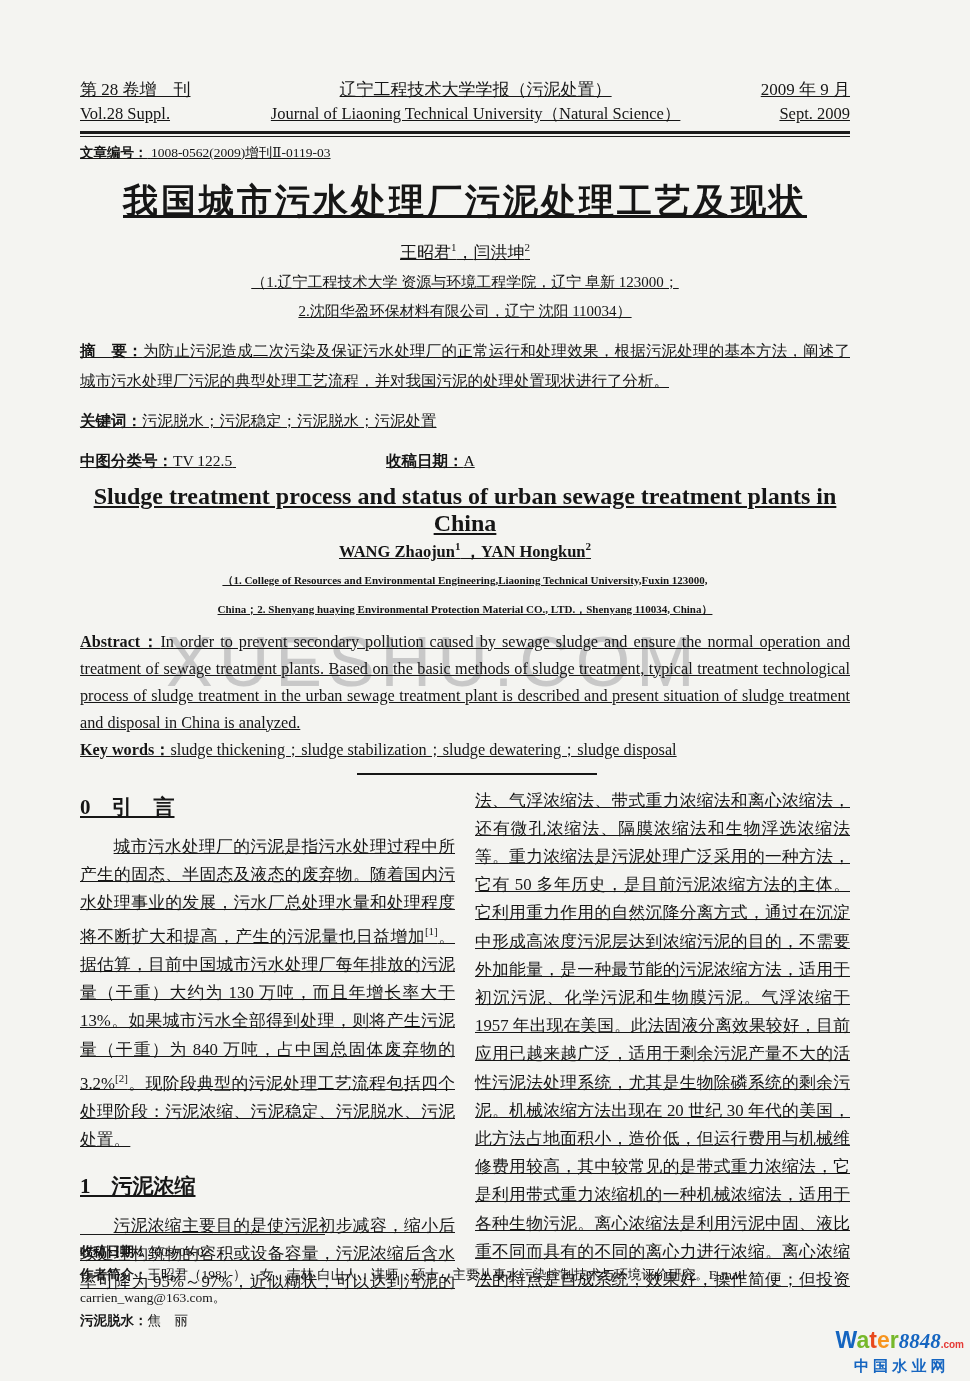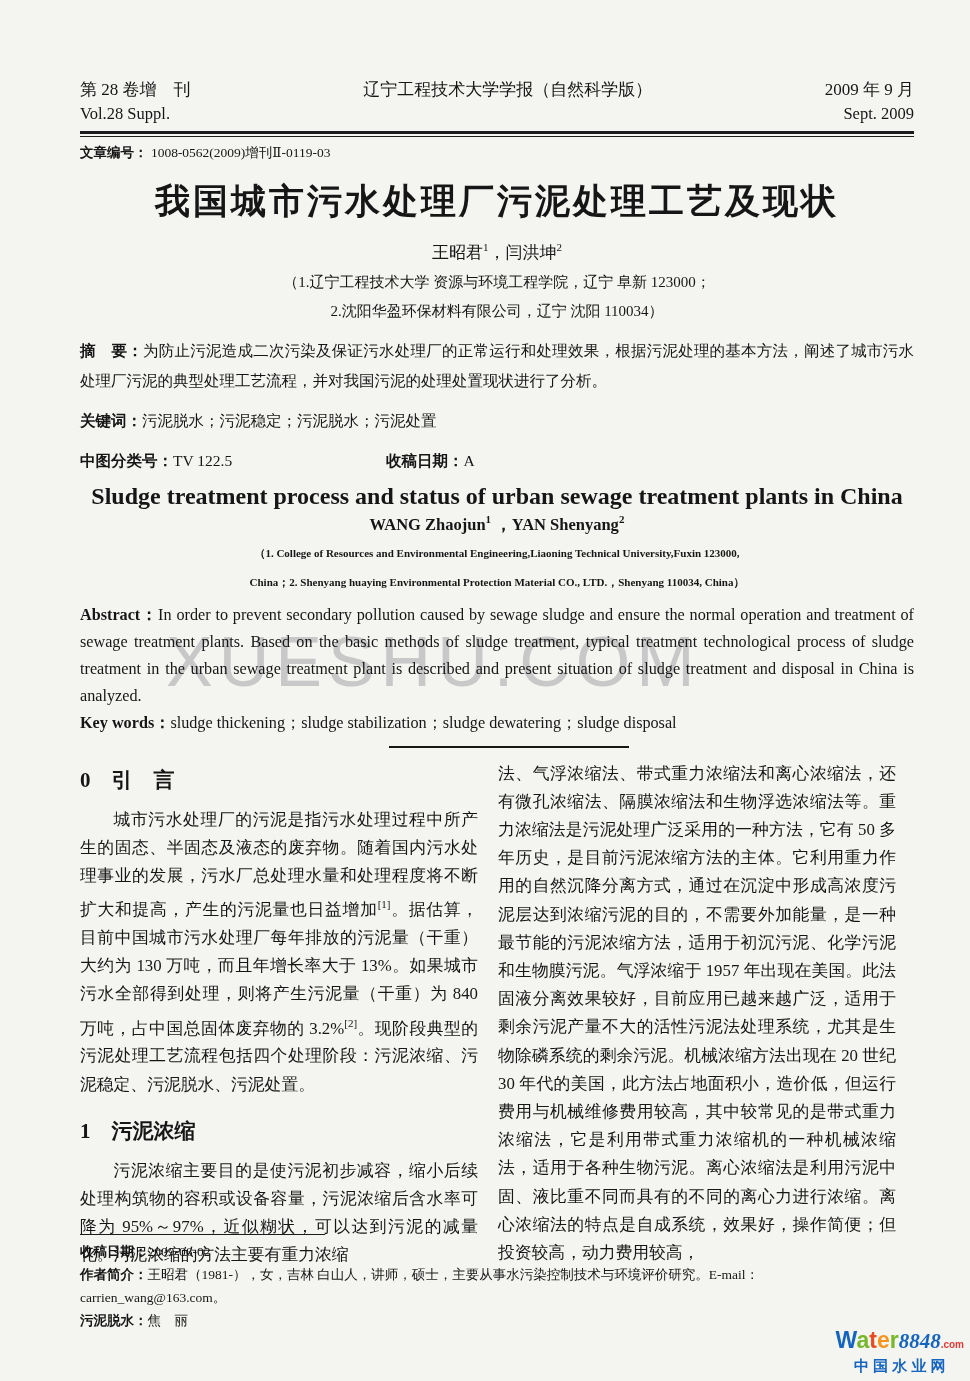--- a/index.html
+++ b/index.html
@@ -1,21 +1,21 @@
 <!DOCTYPE html>
 <html><head>
 <meta charset="utf-8">
 <style>
   * { margin:0; padding:0; box-sizing:border-box; }
   body { background:#888; font-family:"Liberation Serif","DejaVu Serif",serif; }
   .page{
     position:relative; width:970px; height:1381px; margin:0 auto;
     background:#f4f4f1; color:#161616; overflow:hidden;
   }
-  .content{ position:relative; z-index:1; padding:78px 56px 0 80px; }
+  .content{ position:relative; z-index:1; padding:78px 120px 0 80px;text-decoration:underline; }
 
   
   .jheader{ display:flex; justify-content:space-between; align-items:flex-start; }
   .jheader .cell{ line-height:24px; font-size:17px; }
   .jheader .cell.center{ text-align:center; }
   .jheader .cell.right{ text-align:right; }
   .jheader .en{ font-size:16.5px; }
   .header-rule{ margin-top:5px; height:6px; border-top:3px solid #1c1c1c; border-bottom:1.5px solid #1c1c1c; }
   .artnum{ margin-top:7px; font-size:13.5px; }
   .artnum .lab{ font-weight:bold; font-family:"Liberation Sans","DejaVu Sans",sans-serif; }
@@ -77,21 +77,22 @@
   <div class="watermark">XUESHU.COM</div>
 
   <div class="content">
 
     <div class="jheader">
       <div class="cell">
         <div>第 28 卷增　刊</div>
         <div class="en">Vol.28 Suppl.</div>
       </div>
       <div class="cell center">
-        <div>辽宁工程技术大学学报（自然科学版）</div>
+        <div>辽宁工程技术大学学报（污泥处置）</div>
+        <div class="en">Journal of Liaoning Technical University（Natural Science）</div>
       </div>
       <div class="cell right">
         <div>2009 年 9 月</div>
         <div class="en">Sept.  2009</div>
       </div>
     </div>
     <div class="header-rule"></div>
 
     <div class="artnum">
       <span class="lab">文章编号：</span>
@@ -116,21 +117,21 @@
       <span class="lab">关键词：</span><span>污泥脱水；污泥稳定；污泥脱水；污泥处置</span>
     </div>
     <div class="meta clc-row">
       <span class="lab">中图分类号：</span><span>TV 122.5</span>
       <span class="lab doc">收稿日期：</span><span>A</span>
     </div>
 
     <div class="title-en">Sludge treatment process and status of urban sewage treatment plants in China</div>
 
     <div class="authors-en">
-      <span>WANG Zhaojun</span><sup class="s">1</sup><span> ，</span><span>YAN Shenyang</span><sup class="s">2</sup>
+      <span>WANG Zhaojun</span><sup class="s">1</sup><span> ，</span><span>YAN Hongkun</span><sup class="s">2</sup>
     </div>
 
     <div class="affil-en">
       <div>（1. College of Resources and Environmental Engineering,Liaoning Technical University,Fuxin 123000,</div>
       <div>China；2. Shenyang huaying Environmental Protection Material CO., LTD.，Shenyang 110034, China）</div>
     </div>
 
     <div class="abs-en">
       <span class="lab">Abstract：</span><span>In order to prevent secondary pollution caused by sewage sludge and ensure the normal operation and treatment of sewage treatment plants. Based on the basic methods of sludge treatment, typical treatment technological process of sludge treatment in the urban sewage treatment plant is described and present situation of sludge treatment and disposal in China is analyzed.</span>
     </div>

